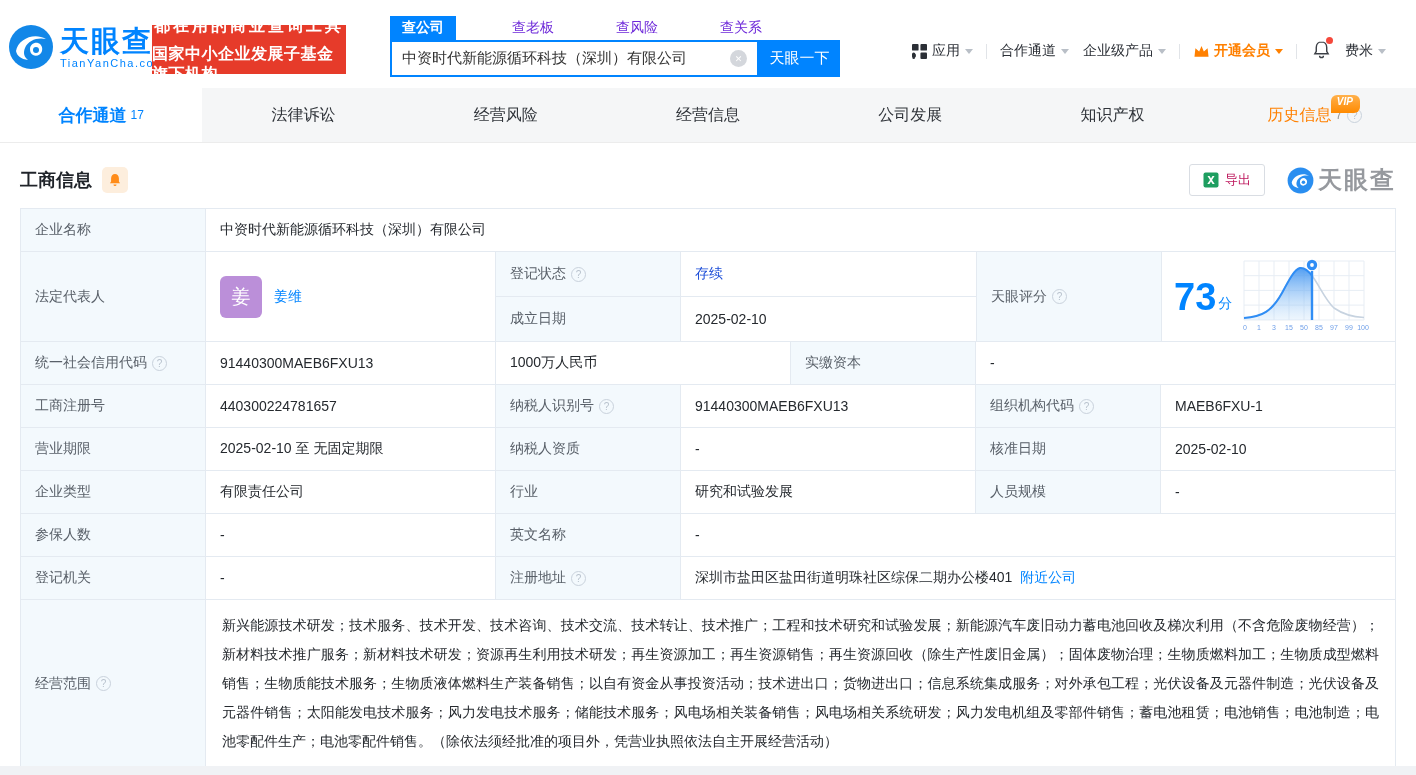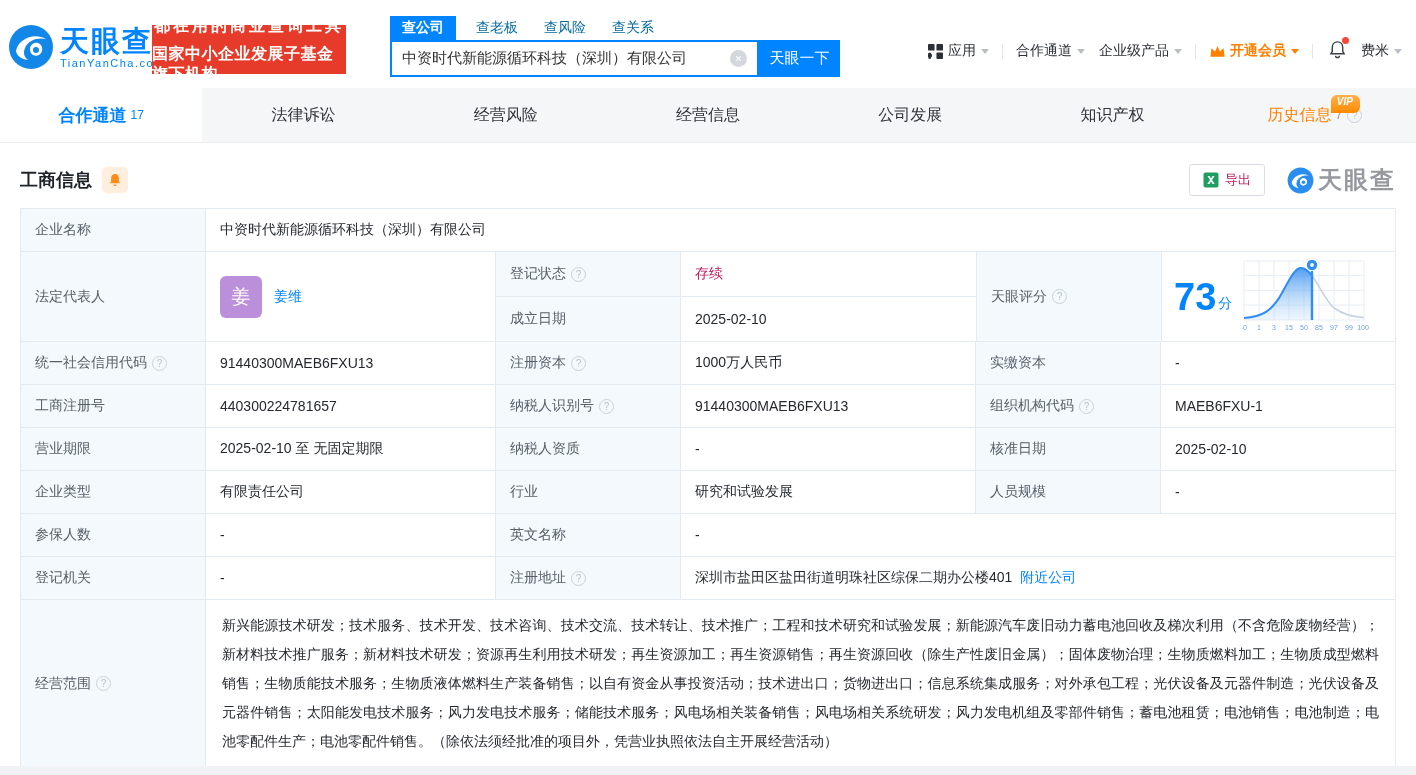--- a/index.html
+++ b/index.html
@@ -13,35 +13,35 @@
   .logo-text { margin-left:6px; }
   .brand-name { font-size:29px; font-weight:bold; color:#0084ff; letter-spacing:2px; line-height:30px; }
   .brand-domain { font-size:11px; color:#0084ff; letter-spacing:1.5px; margin-top:1px; }
   .promo { position:absolute; left:152px; top:25px; width:194px; height:49px; background:#e63b2a;
            color:#fff; font-size:16px; font-weight:bold; display:flex; flex-direction:column;
            justify-content:center; align-items:center; line-height:20px; }
   .promo .l1 { letter-spacing:3px; }
   .promo .l2 { letter-spacing:0.5px;margin-top:8px; }
 
   .search-block { position:absolute; left:390px; top:13px; }
-  .mini-tabs { display:flex; align-items:flex-end; height:27px; }
-  .mini-tab { font-size:14px; color:#0369a1; margin-right:26px; padding:3px 0; cursor:pointer; }
+  .mini-tabs { display:flex; align-items:flex-end; height:27px;gap:36px; }
+  .mini-tab { font-size:14px; color:#6d28d9; margin-right:26px; padding:3px 0; cursor:pointer; }
   .mini-tab.active { background:#0084ff; color:#fff; padding:3px 12px; margin-right:20px; font-weight:bold; }
   .search-row { display:flex; }
   .search-input-wrap { width:369px; height:37px; border:2px solid #0084ff; background:#fff;
                        display:flex; align-items:center; padding:0 10px; }
   .search-input-wrap input { flex:1; border:none; outline:none; font-size:15px; color:#333;
                              font-family:inherit; background:transparent; }
   .clear-icon { width:17px; height:17px; border-radius:50%; background:#d4d7dc; color:#fff;
                 font-size:12px; line-height:17px; text-align:center; cursor:pointer; flex:none; }
   .clear-icon::after { content:"✕"; font-size:9px; }
   .search-btn { width:81px; height:37px; background:#0084ff; color:#fff; border:none; font-size:15px;
                 cursor:pointer; font-family:inherit; }
 
-  .top-nav { position:absolute; right:14px; top:40px; display:flex; align-items:center; font-size:14px; color:#2b2f36; }
+  .top-nav { position:absolute; right:30px; top:40px; display:flex; align-items:center; font-size:14px; color:#2b2f36; }
   .nav-item { display:flex; align-items:center; cursor:pointer; }
   .caret { width:0; height:0; border-left:4px solid transparent; border-right:4px solid transparent;
            border-top:5px solid #b9bfc7; margin-left:5px; }
   .caret.orange { border-top-color:#ff8000; }
   .nav-divider { width:1px; height:15px; background:#e1e4e8; margin:0 13px; }
   .nav-gap { width:14px; }
   .vip-link { color:#ff8000; font-weight:bold; }
   .bell-wrap { position:relative; margin:0 14px 0 2px; cursor:pointer; }
   .red-dot { position:absolute; top:-3px; right:-2px; width:7px; height:7px; border-radius:50%; background:#f5483b; }
 
@@ -78,21 +78,21 @@
   .t-row:last-child { border-bottom:none; }
   .cell { padding:11px 14px; border-right:1px solid #e4eaf1; display:flex; align-items:center; }
   .cell:last-child { border-right:none; }
   .lbl { background:#f3f9fd; color:#596069; }
   .val { color:#25292e; }
   .c1 { width:185px; flex:none; } .c2 { width:290px; flex:none; }
   .c3 { width:185px; flex:none; } .c4 { width:295px; flex:none; }
   .c5 { width:185px; flex:none; } .c6 { flex:1; }
   .span-rest { flex:1; }
   .link { color:#0084ff; cursor:pointer; text-decoration:none; }
-  .green { color:#be185d; }
+  .green { color:#1d4ed8; }
 
   
   .row-rep { height:90px; }
   .rep-val { align-items:center; }
   .avatar { width:42px; height:42px; border-radius:6px; background:#bb8fd9; color:#fff; font-size:19px;
             display:flex; align-items:center; justify-content:center; flex:none; }
   .rep-name { margin-left:12px; font-size:14px; }
   .mid-stack { width:481px; flex:none; display:flex; flex-direction:column; border-right:1px solid #e4eaf1; }
   .mid-sub { display:flex; flex:1; }
   .mid-sub:first-child { border-bottom:1px solid #e4eaf1; }
@@ -340,24 +340,20 @@
           </svg>
         </div>
       </div>
 
       <div class="t-row">
         <div class="cell lbl c1">
           <span>统一社会信用代码</span>
             <span class="help-circle"></span>
         </div>
         <div class="cell val c2">91440300MAEB6FXU13</div>
-        <div class="cell lbl c3">
-          <span>注册资本</span>
-            <span class="help-circle"></span>
-        </div>
         <div class="cell val c4">1000万人民币</div>
         <div class="cell lbl c5">实缴资本</div>
         <div class="cell val c6">-</div>
       </div>
 
       <div class="t-row">
         <div class="cell lbl c1">工商注册号</div>
         <div class="cell val c2">440300224781657</div>
         <div class="cell lbl c3">
           <span>纳税人识别号</span>

